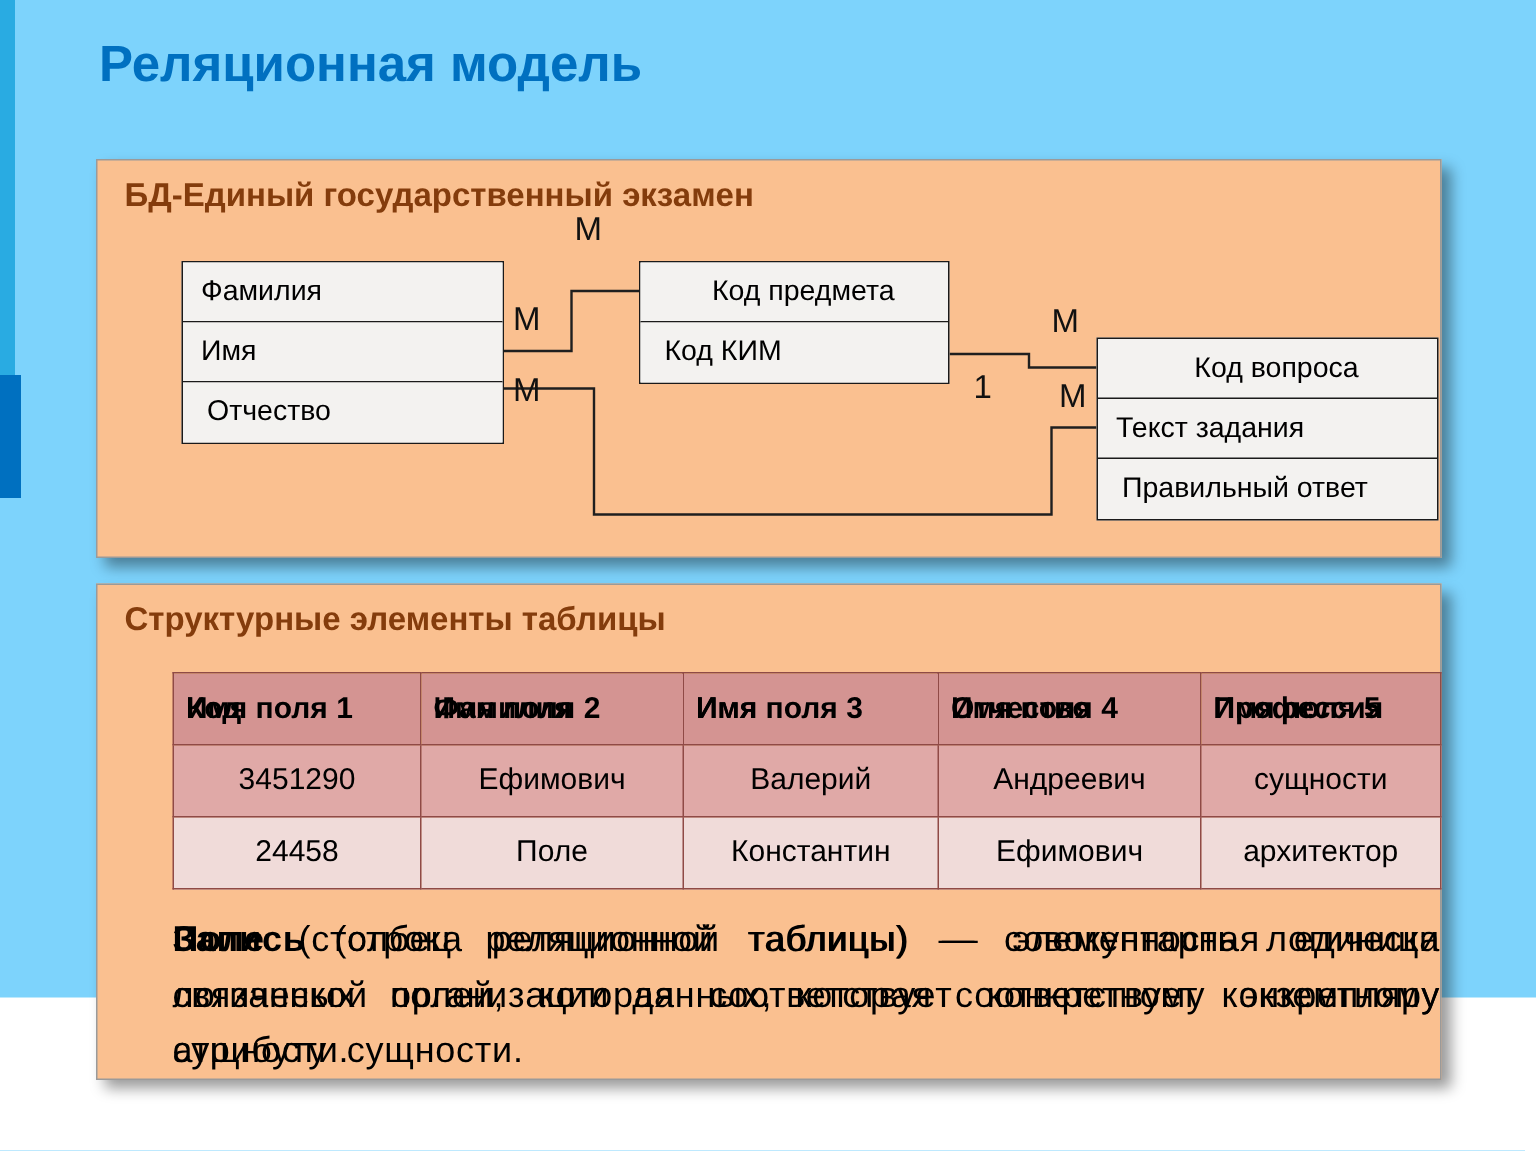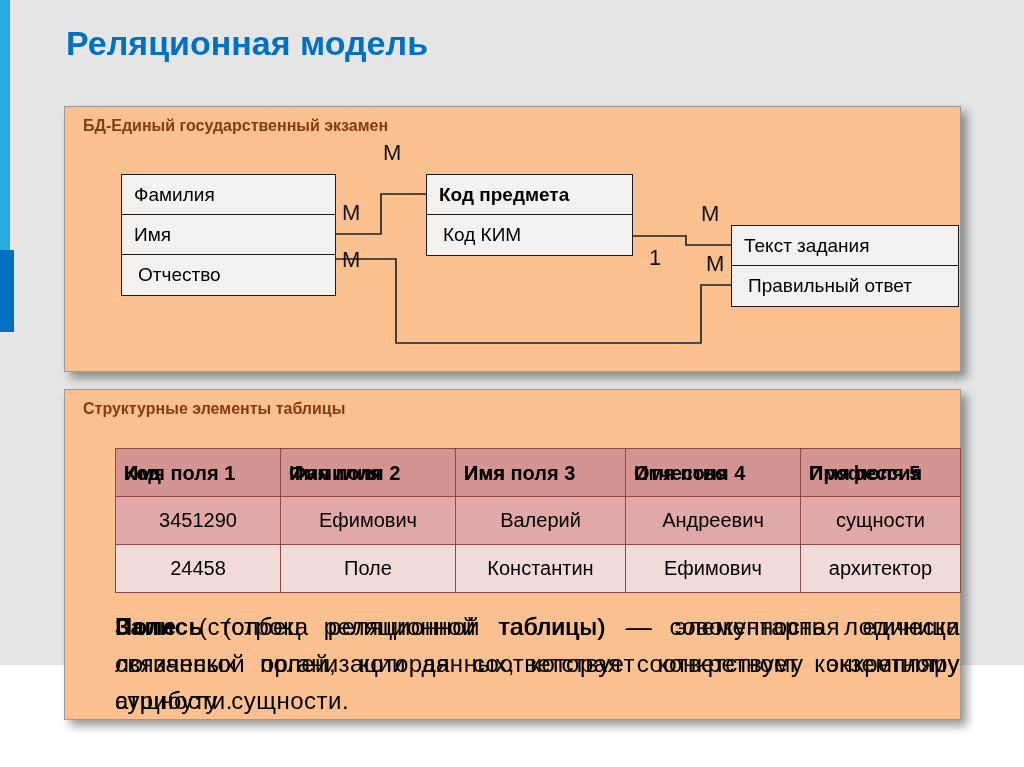--- a/index.html
+++ b/index.html
@@ -3,21 +3,21 @@
 <meta charset="utf-8">
 <style>
   * { box-sizing: border-box; }
   html,body { margin:0; padding:0; }
   body {
     width:1024px; height:767px;
     background:#ffffff;
     font-family:"Liberation Sans", sans-serif;
     overflow:hidden;
   }
-  .slide { position:relative; width:1024px; height:665px; background:#e5e5e5; }
+  .slide { position:relative; width:1024px; height:665px; background:#7dd3fc; }
 
   
   .bar { position:absolute; left:0; }
   .bar-light { top:0; width:10px; height:250px; background:#29ABE2; }
   .bar-dark  { top:250px; width:14px; height:82px; background:#0070C0; }
 
   .slide-title {
     position:absolute; left:66px; top:24px; margin:0;
     font-size:34px; font-weight:700; color:#0070C0;
   }
@@ -26,34 +26,34 @@
     position:absolute; left:64px; width:897px;
     background:#FAC090;
     border:1px solid #9a9a9a;
     box-shadow:6px 6px 9px rgba(0,0,0,0.40);
   }
   .panel-er { top:106px; height:266px; }
   .panel-struct { top:389px; height:331px; }
 
   .panel-heading {
     position:absolute; left:18px; top:10px; margin:0;
-    font-size:16px; font-weight:700; color:#843C0C;
+    font-size:22px; font-weight:700; color:#843C0C;
   }
 
   
   .ent { position:absolute; border:1px solid #1a1a1a; background:#F3F2F0; }
   .ent-row {
     height:40px; line-height:39px; padding-left:12px;
     font-size:19px; color:#000;
     border-bottom:1px solid #1a1a1a;
     white-space:nowrap; overflow:hidden;
     background:#F3F2F0;
   }
   .ent-row:last-child { border-bottom:none;padding-left:16px; }
-  .ent-row.key { font-weight:700; }
+  .ent-row.key { font-weight:400;text-align:center; }
 
   .connectors { position:absolute; left:0; top:0; width:897px; height:266px; }
   .connectors polyline { fill:none; stroke:#1f1f1f; stroke-width:1.6; }
 
   .rel {
     position:absolute; font-size:22px; color:#111; font-weight:400;
     line-height:24px;
   }
 
   
@@ -108,20 +108,21 @@
       <div class="ent-row">Имя</div>
       <div class="ent-row">Отчество</div>
     </div>
 
     <div class="ent" style="left:361px;top:67px;width:207px">
       <div class="ent-row key">Код предмета</div>
       <div class="ent-row">Код КИМ</div>
     </div>
 
     <div class="ent" style="left:666px;top:118px;width:228px">
+      <div class="ent-row key">Код вопроса</div>
       <div class="ent-row">Текст задания</div>
       <div class="ent-row">Правильный ответ</div>
     </div>
 
     <span class="rel" style="left:318px;top:34px">М</span>
     <span class="rel" style="left:277px;top:94px">М</span>
     <span class="rel" style="left:277px;top:141px">М</span>
     <span class="rel" style="left:584px;top:139px">1</span>
     <span class="rel" style="left:636px;top:95px">М</span>
     <span class="rel" style="left:641px;top:145px">М</span>

